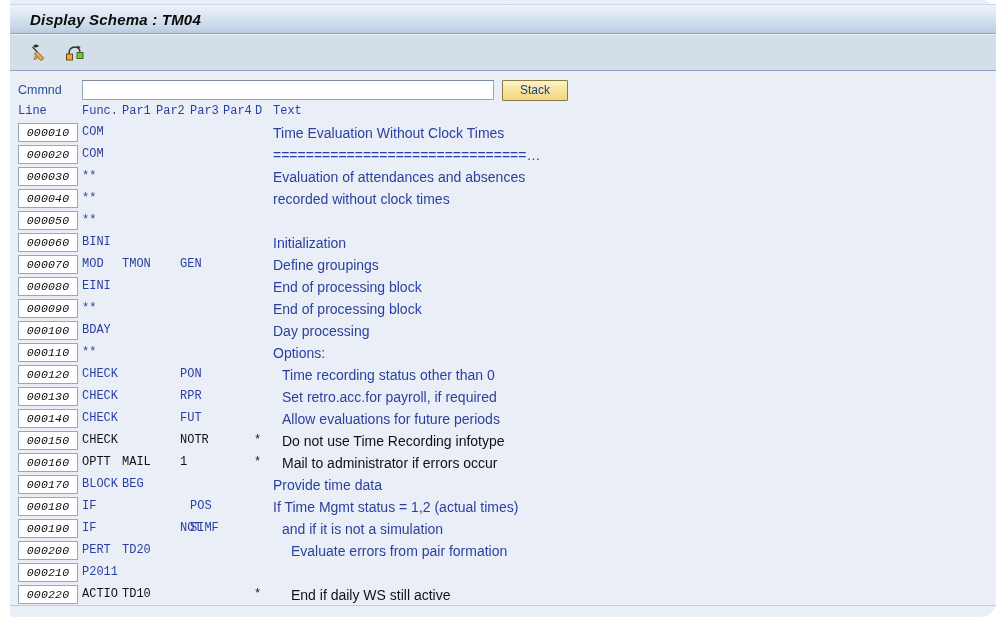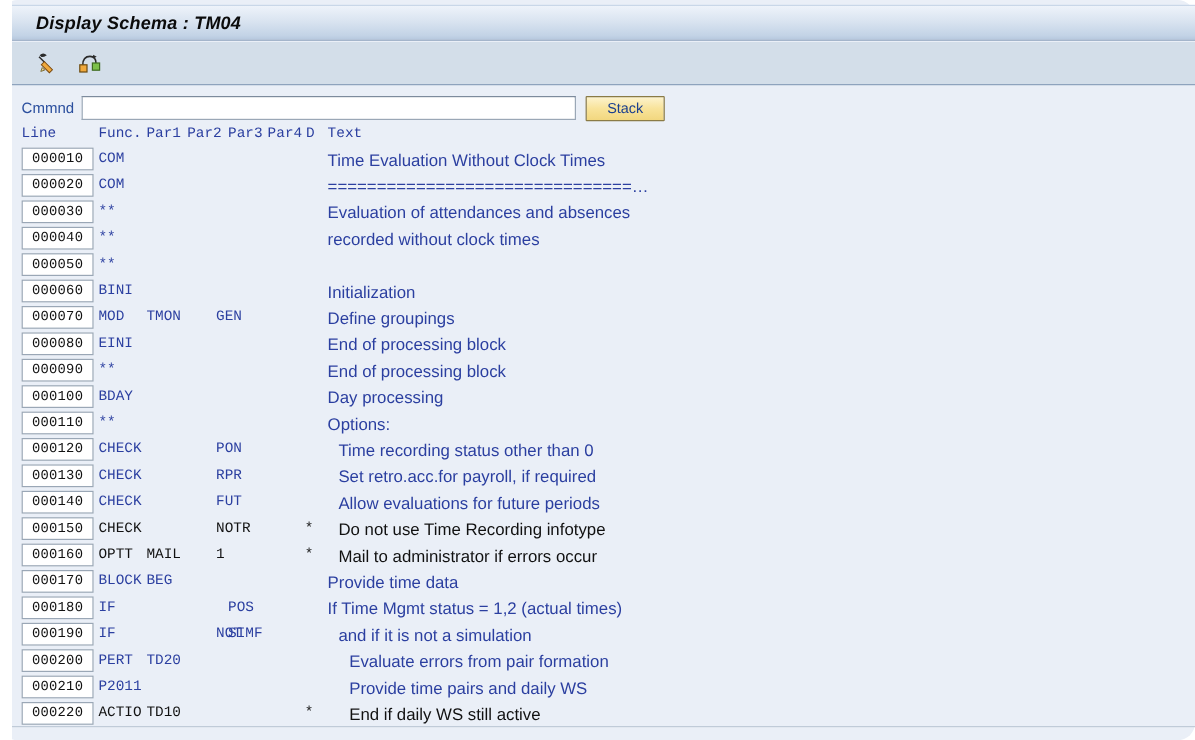--- a/index.html
+++ b/index.html
@@ -74,21 +74,21 @@
 
   
   .cmd-row {
     position: absolute; left: 10px; top: 78px;
     width: 986px; height: 24px;
     display: flex; align-items: center;
   }
   .cmd-label {
     font-size: 12.5px;
     color: #2b4f9e;
-    width: 58px;
+    width: 72px;
     padding-left: 8px;
     font-family: "Liberation Sans", sans-serif;
   }
   .cmd-input {
     width: 412px; height: 20px;
     border: 1px solid #9aa7b6;
     border-top-color: #7d8b9c;
     background: #ffffff;
     font-size: 12px;
     padding: 0 3px;
@@ -136,20 +136,21 @@
     position: absolute; left: 8px; top: 1px;
     width: 60px; height: 19px;
     border: 1px solid #9aa7b6;
     background: #ffffff;
     font-family: "Liberation Mono", monospace;
     font-size: 11.5px;
     color: #111111;
     text-align: center;
     line-height: 17px;
     letter-spacing: 0.2px;
+    font-style: italic;
   }
   .fcell {
     position: absolute; top: 3px;
     font-family: "Liberation Mono", monospace;
     font-size: 12px;
     white-space: pre;
     color: #2b3fa0;
   }
   .tcell {
     position: absolute; top: 3px;
@@ -332,21 +333,20 @@
       </div>
       <div class="row">
         <div class="lineno">000200</div>
         <div class="fcell f-func">PERT</div>
         <div class="fcell f-p1">TD20</div>
         <div class="tcell" style="left: 281px;">Evaluate errors from pair formation</div>
       </div>
       <div class="row">
         <div class="lineno">000210</div>
         <div class="fcell f-func">P2011</div>
-        <div class="tcell" style="left: 281px;">Provide time pairs and daily WS</div>
       </div>
       <div class="row inactive">
         <div class="lineno">000220</div>
         <div class="fcell f-func">ACTIO</div>
         <div class="fcell f-p1">TD10</div>
         <div class="dcell">*</div>
         <div class="tcell" style="left: 281px;">End if daily WS still active</div>
       </div>
     </div>
 

